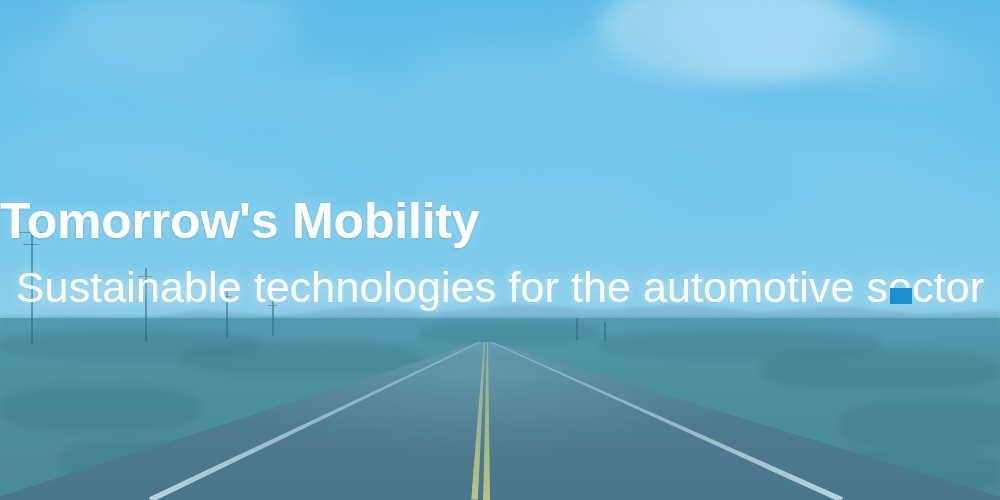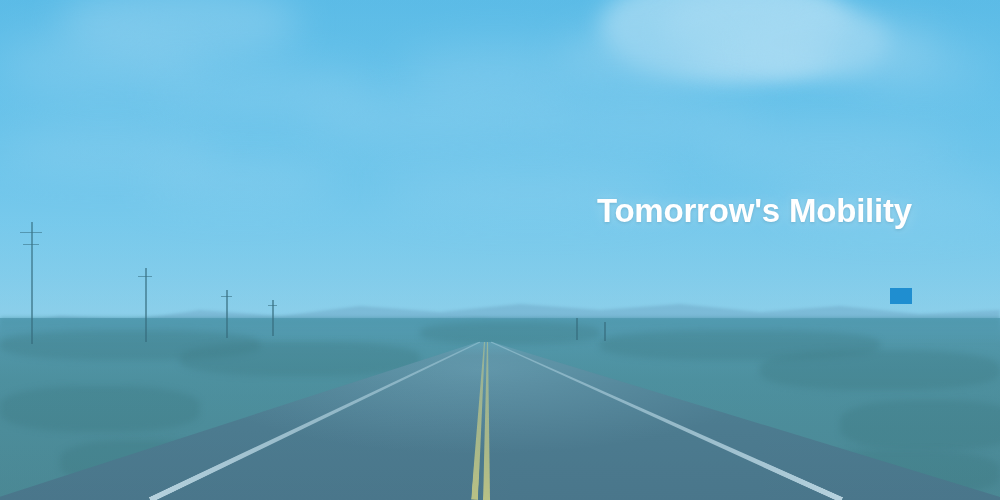--- a/index.html
+++ b/index.html
@@ -161,22 +161,22 @@
     position: absolute;
     left: 0; top: 0;
     width: 1000px; height: 500px;
     pointer-events: none;
   }
   .title {
     position: absolute;
     left: 0;
     top: 192px;
     width: 912px;
-    text-align: right;
-    font-size: 33px;
+    text-align: left;
+    font-size: 50px;
     font-weight: 700;
     letter-spacing: -0.2px;
     color: #ffffff;
     white-space: nowrap;
     text-shadow: 0 0 14px rgba(255,255,255,.28),
                  0 1px 3px rgba(40,90,120,.25);
   }
   .subtitle {
     position: absolute;
     left: 0;
@@ -275,17 +275,18 @@
         <div class="line center-line" style="left: 487px; top: 2px; width: 7px; height: 158.003px; margin-left: -3.5px; transform: rotate(0.362627deg); clip-path: polygon(42.8571% 0px, 57.1429% 0px, 100% 100%, 0px 100%);"></div>
         <div class="line edge-line" style="left: 480px; top: 2px; width: 6px; height: 365.874px; margin-left: -3px; transform: rotate(64.4155deg); clip-path: polygon(41.6667% 0px, 58.3333% 0px, 100% 100%, 0px 100%);"></div>
         <div class="line edge-line" style="left: 491px; top: 2px; width: 6px; height: 384.922px; margin-left: -3px; transform: rotate(-65.7655deg); clip-path: polygon(41.6667% 0px, 58.3333% 0px, 100% 100%, 0px 100%);"></div>
       </div>
   </div>
 
   <div class="tint"></div>
 
   <div class="caption">
     <div class="title">Tomorrow's Mobility</div>
+    <div class="subtitle">Sustainable technologies for the automotive sector</div>
   </div>
 
   <div class="selection-highlight"></div>
 
 </div>
 
 </body></html>

